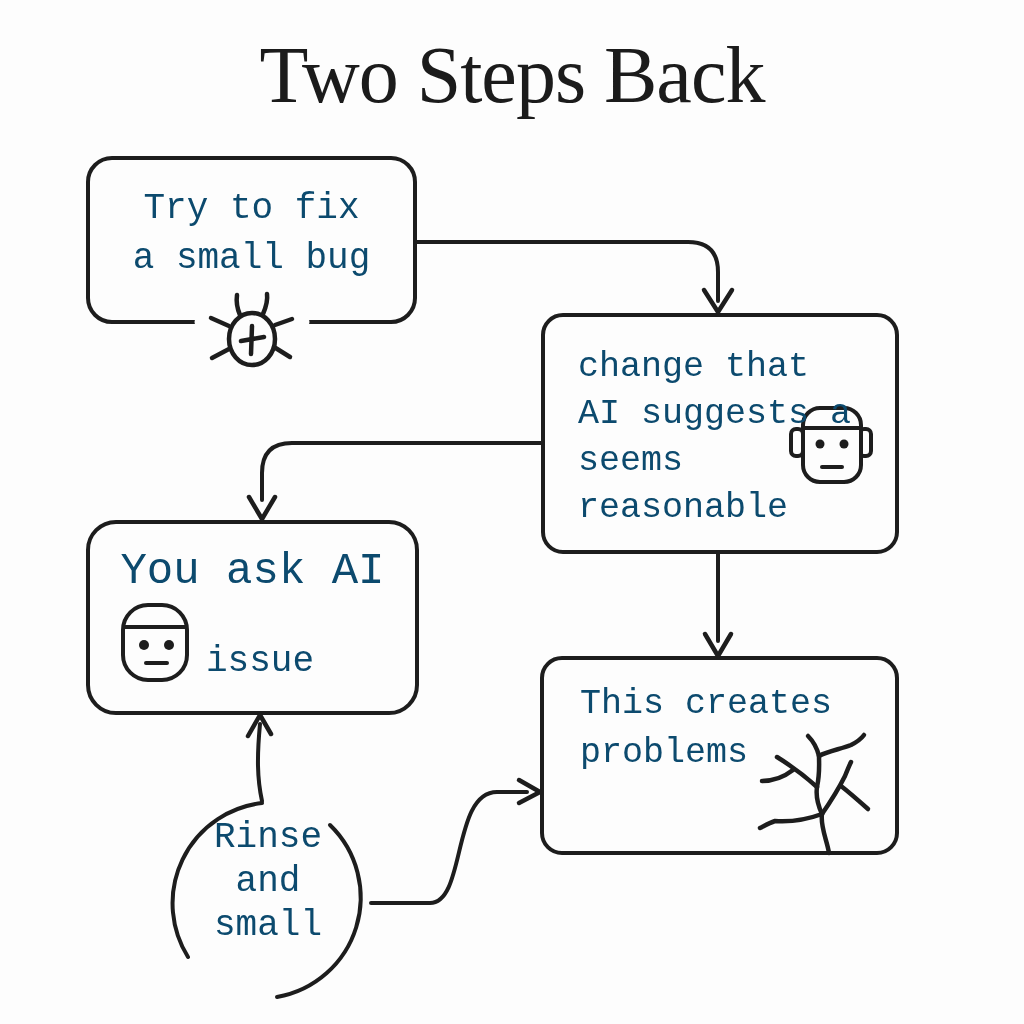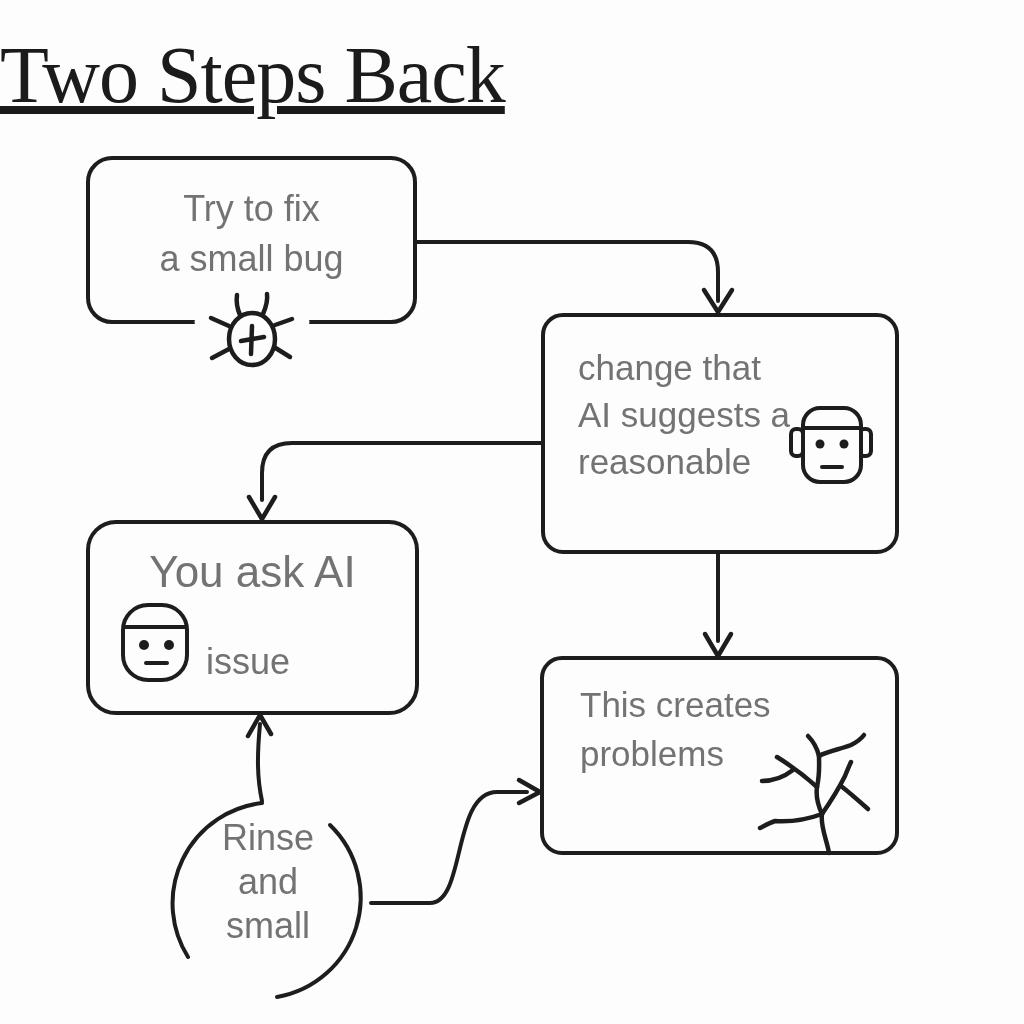--- a/index.html
+++ b/index.html
@@ -10,29 +10,28 @@
     background: #fdfdfd;
     overflow: hidden;
     font-family: "Liberation Sans", sans-serif;
     color: #1d1d1d;
   }
   .diagram-svg { position: absolute; left: 0; top: 0; }
   .txt { position: absolute; white-space: nowrap; }
   .title {
     position: absolute;
     left: 0; top: 35px; width: 1024px;
-    text-align: left;
+    text-align: center;
     font-family: "Liberation Serif", serif;
     font-size: 80px;
     line-height: 80px;
     letter-spacing: -1px;
     color: #1b1b1b;
-    text-decoration: underline;
   }
-  .node-label { font-size: 35px; line-height: 48px; color: #737373; }
+  .node-label { font-size: 35px; line-height: 48px; color: #0c4a6e; font-family: Liberation Mono, monospace; }
   .fix-bug-label   { left: 88px;  top: 184px; width: 327px; text-align: center; font-size: 36px; line-height: 50px; }
   .ai-suggests-label { left: 578px; top: 344px; font-size: 35px; line-height: 47px; }
   .ask-ai-line1    { left: 88px;  top: 549px; width: 329px; text-align: center; font-size: 44px; line-height: 45px; }
   .ask-ai-line2    { left: 205px; top: 595px; font-size: 36px; line-height: 45px; }
   .ask-ai-line3    { left: 206px; top: 639px; font-size: 36px; line-height: 45px; }
   .two-problems-label { left: 580px; top: 680px; font-size: 35px; line-height: 49px; }
   .rinse-label     { left: 168px; top: 816px; width: 200px; text-align: center; font-size: 36px; line-height: 44px; }
 </style>
 </head>
 <body>
@@ -123,20 +122,21 @@
   <div class="title">Two Steps Back</div>
 
   <div class="txt node-label fix-bug-label">
     <div>Try to fix</div>
     <div>a small bug</div>
   </div>
 
   <div class="txt node-label ai-suggests-label">
     <div>change that</div>
     <div>AI suggests a</div>
+    <div>seems</div>
     <div>reasonable</div>
   </div>
 
   <div class="txt node-label ask-ai-line1">You ask AI</div>
   <div class="txt node-label ask-ai-line3">issue</div>
 
   <div class="txt node-label two-problems-label">
     <div>This creates</div>
     <div>problems</div>
   </div>

